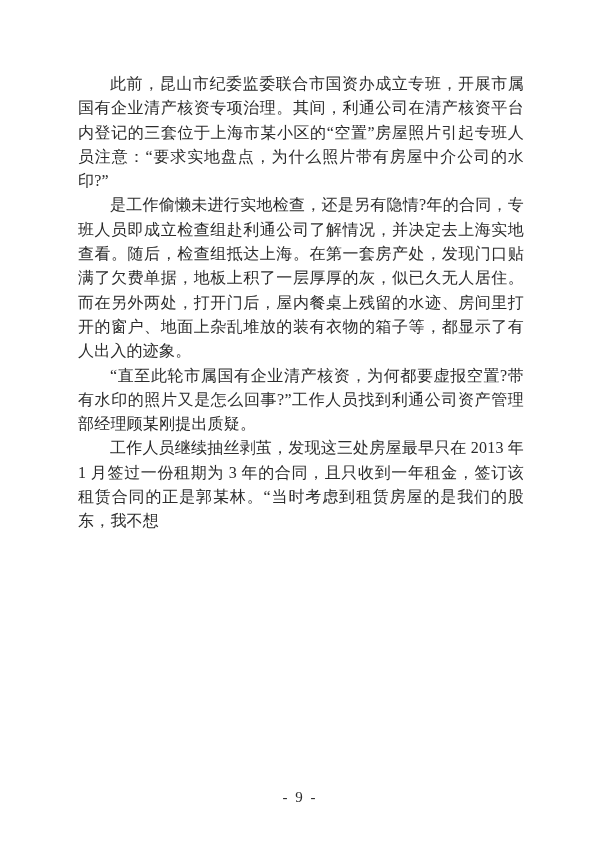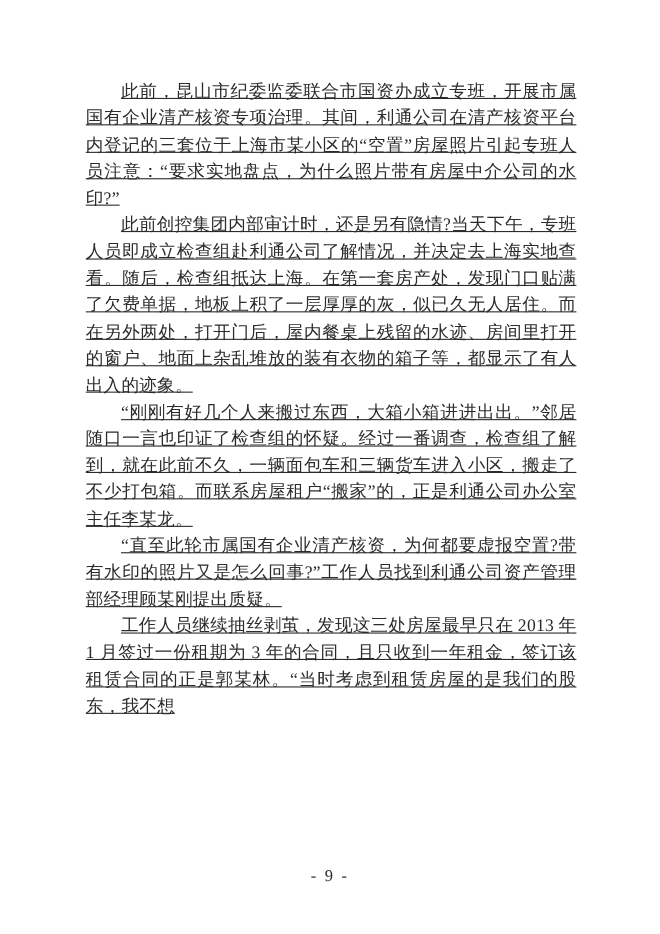--- a/index.html
+++ b/index.html
@@ -25,42 +25,40 @@
     margin: 0;
     padding: 0;
     font-size: 16px;
     line-height: 24.3px;
     color: #2b2b2b;
     text-align: justify;
     text-justify: inter-ideograph;
     text-indent: 2em;
     letter-spacing: 0.2px;
     word-break: break-all;
-    text-decoration: underline;
   }
   .footer {
     position: absolute;
     left: 0;
     top: 788px;
     width: 100%;
     text-align: center;
   }
   .footer span {
     font-size: 15px;
     color: #2b2b2b;
     letter-spacing: 2px;
   }
 </style>
 </head>
 <body>
 
 <div class="page">
   <div class="content">
     <p>此前，昆山市纪委监委联合市国资办成立专班，开展市属国有企业清产核资专项治理。其间，利通公司在清产核资平台内登记的三套位于上海市某小区的“空置”房屋照片引起专班人员注意：“要求实地盘点，为什么照片带有房屋中介公司的水印?”</p>
-    <p>此前创控集团内部审计时，还是另有隐情?当天下午，专班人员即成立检查组赴利通公司了解情况，并决定去上海实地查看。随后，检查组抵达上海。在第一套房产处，发现门口贴满了欠费单据，地板上积了一层厚厚的灰，似已久无人居住。而在另外两处，打开门后，屋内餐桌上残留的水迹、房间里打开的窗户、地面上杂乱堆放的装有衣物的箱子等，都显示了有人出入的迹象。</p>
-    <p>“刚刚有好几个人来搬过东西，大箱小箱进进出出。”邻居随口一言也印证了检查组的怀疑。经过一番调查，检查组了解到，就在此前不久，一辆面包车和三辆货车进入小区，搬走了不少打包箱。而联系房屋租户“搬家”的，正是利通公司办公室主任李某龙。</p>
+    <p>是工作偷懒未进行实地检查，还是另有隐情?年的合同，专班人员即成立检查组赴利通公司了解情况，并决定去上海实地查看。随后，检查组抵达上海。在第一套房产处，发现门口贴满了欠费单据，地板上积了一层厚厚的灰，似已久无人居住。而在另外两处，打开门后，屋内餐桌上残留的水迹、房间里打开的窗户、地面上杂乱堆放的装有衣物的箱子等，都显示了有人出入的迹象。</p>
     <p>“直至此轮市属国有企业清产核资，为何都要虚报空置?带有水印的照片又是怎么回事?”工作人员找到利通公司资产管理部经理顾某刚提出质疑。</p>
     <p>工作人员继续抽丝剥茧，发现这三处房屋最早只在 2013 年 1 月签过一份租期为 3 年的合同，且只收到一年租金，签订该租赁合同的正是郭某林。“当时考虑到租赁房屋的是我们的股东，我不想</p>
   </div>
   <div class="footer">
     <span>- 9 -</span>
   </div>
 </div>
 
 </body></html>

